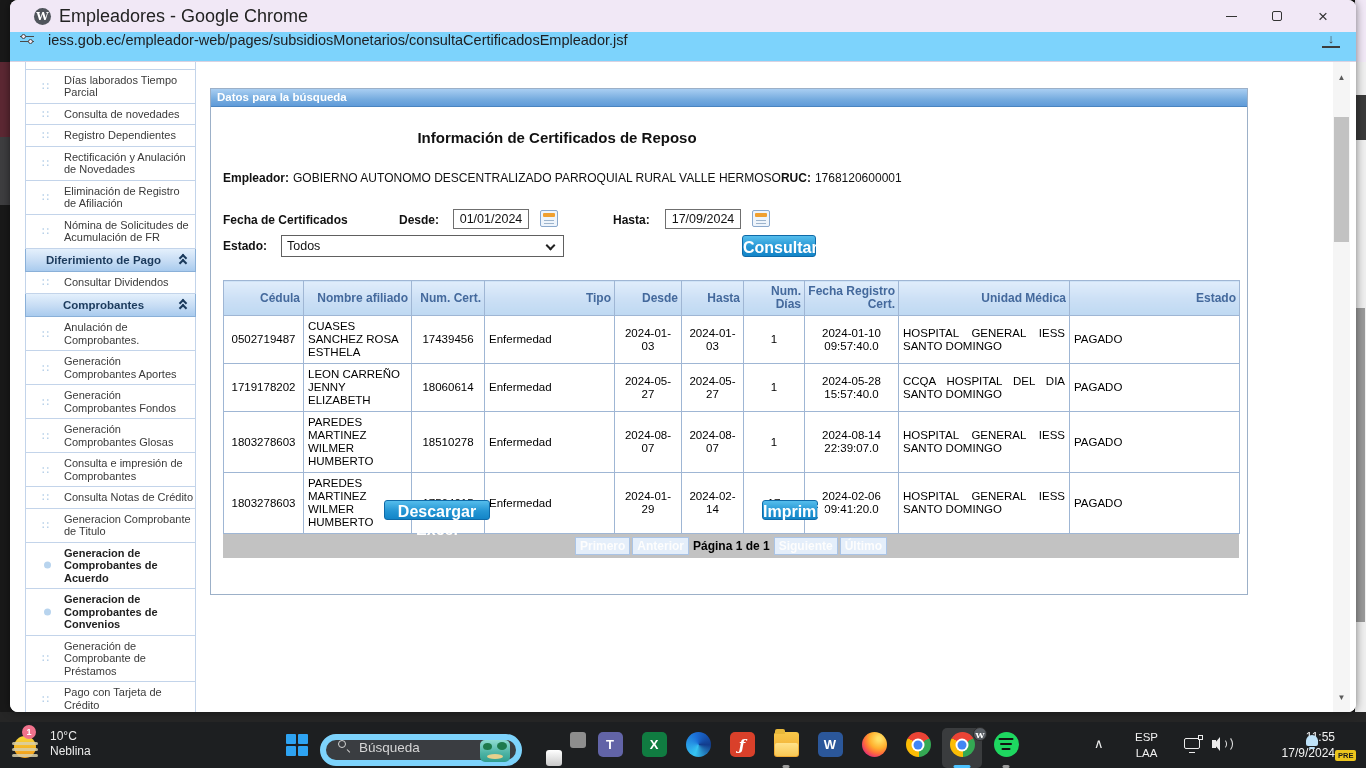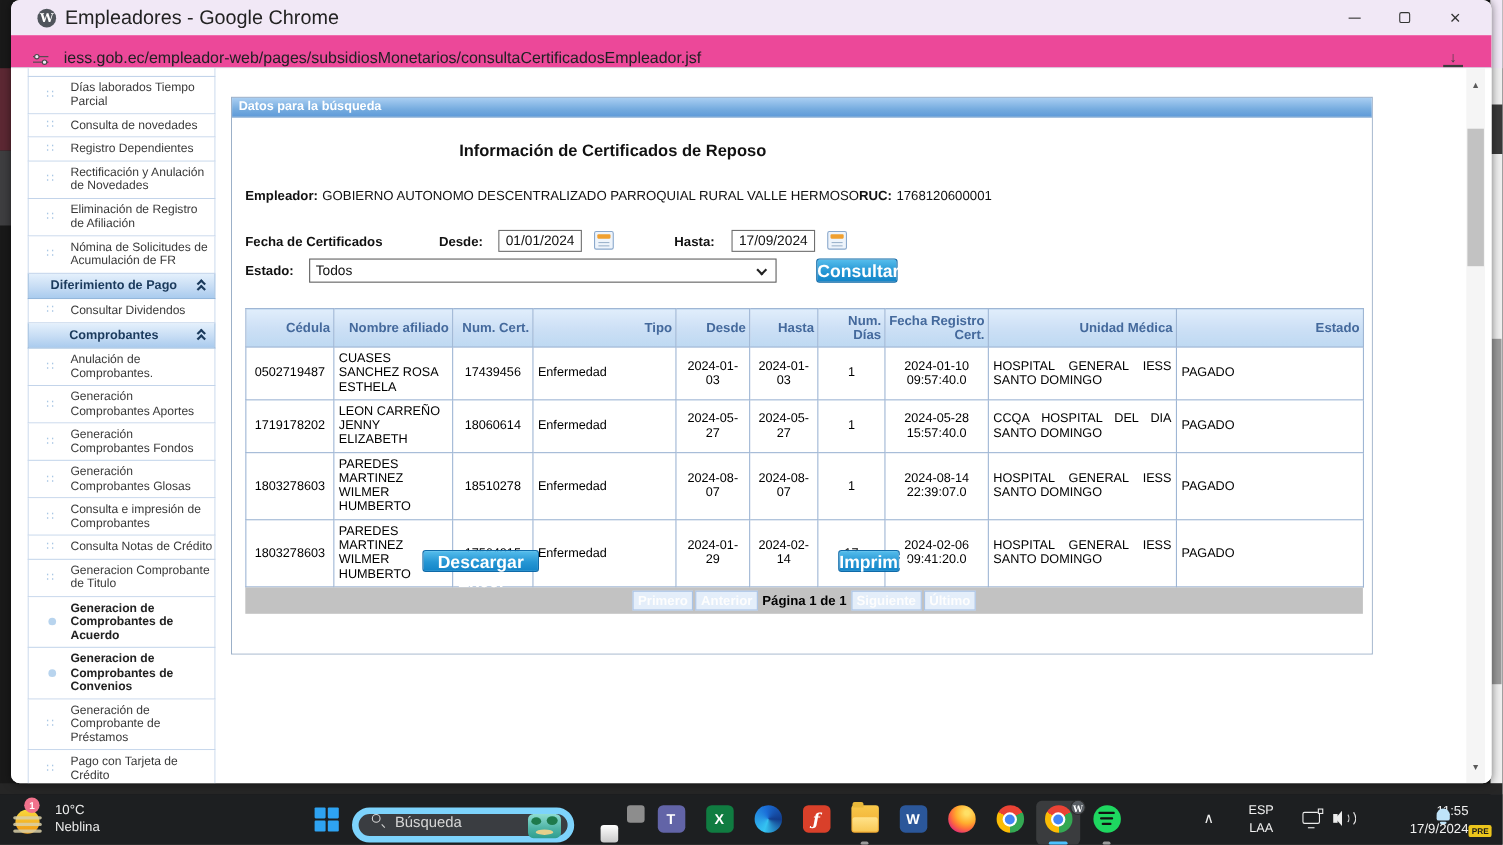--- a/index.html
+++ b/index.html
@@ -23,21 +23,21 @@
   .favicon { width:17px; height:17px; border-radius:50%; background:#50555c; color:#fff;
              font-family:"DejaVu Serif", serif; font-size:11px; font-weight:bold;
              display:inline-flex; align-items:center; justify-content:center; margin:0 8px 0 14px; }
   .title-text { font-size:18px; color:#222; }
   .win-controls { margin-left:auto; display:flex; align-items:center; }
   .win-btn { width:46px; height:30px; display:flex; align-items:center; justify-content:center; color:#333; cursor:pointer; }
   .ic-min { width:11px; height:0; border-top:1.6px solid #333; display:inline-block; }
   .ic-max { width:10px; height:10px; border:1.4px solid #333; border-radius:2px; display:inline-block; }
   .ic-close { font-size:17px; line-height:1; }
 
-  .urlbar { height:30px; background:#ec4899; display:flex; align-items:flex-end; padding:0 16px;
+  .urlbar { height:30px; background:#7dd3fc; display:flex; align-items:flex-start; padding:0 6px;
             border-bottom:1px solid #d9d2e2; }
   .tune-icon { width:16px; height:14px; position:relative; margin:0 12px 0 4px; display:inline-block; }
   .tune-icon i { position:absolute; left:0; width:14px; height:0; border-top:1.6px solid #4a4a4a; }
   .tune-icon i:nth-child(1){ top:4px; } .tune-icon i:nth-child(2){ top:9px; }
   .tune-icon b { position:absolute; width:5px; height:5px; border-radius:50%; background:#f1e8f6; border:1.6px solid #4a4a4a; }
   .tune-icon b:nth-child(3){ left:1px; top:1.5px; } .tune-icon b:nth-child(4){ left:8px; top:6.5px; }
   .url-text { font-size:14.5px; color:#202124; }
   .dl-icon { margin-left:auto; margin-right:10px; width:18px; text-align:center; color:#3c3c3c;
              font-size:13px; font-weight:bold; border-bottom:2px solid #3c3c3c; line-height:13px; padding-bottom:1px; cursor:pointer; }
 
@@ -77,21 +77,21 @@
 
   .lbl { position:absolute; font-size:12px; font-weight:bold; color:#111; }
   .date-input { position:absolute; width:76px; height:20px; border:1px solid #6f6f6f; font-size:12.5px;
                 text-align:center; color:#111; font-family:"Liberation Sans", sans-serif; background:#fff; }
   .cal-btn { position:absolute; width:18px; height:17px; border:1px solid #8aa8cc; border-radius:2px;
              background:#eef4fb; cursor:pointer; }
   .cal-btn i { position:absolute; left:2px; right:2px; top:2px; height:4px; background:#f0a030; border-radius:1px; }
   .cal-btn b { position:absolute; left:3px; right:3px; height:0; border-top:1px solid #9db4cc; }
   .cal-btn b:nth-child(2){ top:9px; } .cal-btn b:nth-child(3){ top:12px; }
 
-  .estado-select { position:absolute; left:70px; top:128px; width:425px; height:22px; border:1px solid #606060;
+  .estado-select { position:absolute; left:70px; top:128px; width:283px; height:22px; border:1px solid #606060;
                    background:#fff; font-size:12.5px; color:#111; padding:3px 20px 0 5px; cursor:pointer; }
   .estado-select .sel-chev { position:absolute; right:9px; top:6px; width:7px; height:7px;
                              border-left:2px solid #222; border-bottom:2px solid #222; transform:rotate(-45deg); }
 
   .btn-blue { background:linear-gradient(180deg,#55bdec 0%, #2596d4 55%, #1385c8 100%);
               border:1px solid #0f6aa8; border-radius:3px; color:#fff; font-weight:bold;
               font-size:16px; text-align:center; cursor:pointer; font-family:"Liberation Sans", sans-serif; }
   .consultar-btn { position:absolute; left:531px; top:128px; width:74px; height:22px; padding-top:3px; }
 
   .results { position:absolute; left:12px; top:173px; width:1016px; }

